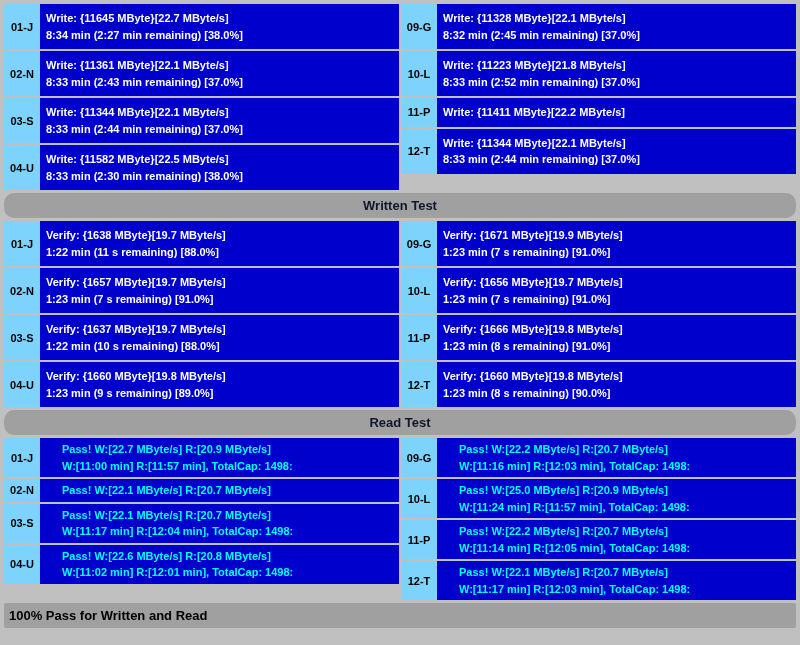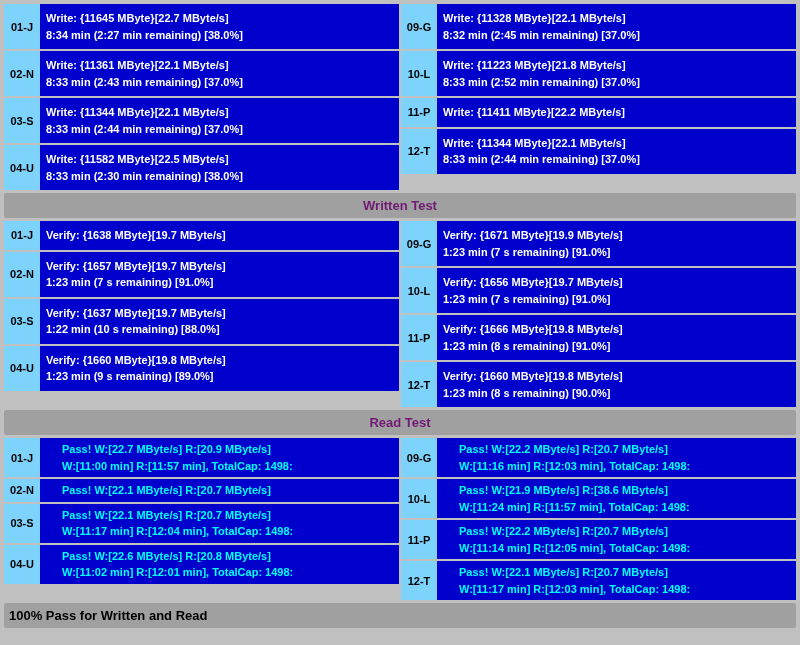--- a/index.html
+++ b/index.html
@@ -42,27 +42,27 @@
     .cell-content {
       background: #0000cc;
       color: #ffffff;
       padding: 6px 6px;
       line-height: 1.5;
       font-size: 11px;
       font-weight: bold;
     }
     .section-header {
       background: #a0a0a0;
-      color: #701a75;
+      color: #0f172a;
       text-align: center;
       font-weight: bold;
       font-size: 13px;
       padding: 5px;
       margin: 3px 0;
-      border-radius: 2px;
+      border-radius: 10px;
     }
     .pass-cell {
       background: #0000cc;
       color: #00ffff;
       padding: 3px 22px;
       line-height: 1.5;
       font-size: 11px;
       font-weight: bold;
     }
     .footer-bar {
@@ -150,20 +150,21 @@
   <div class="section-header">Written Test</div>
 
   <div class="section">
     <div class="grid-2col">
 
       <div>
         <div class="cell-id" style="margin-bottom:2px;">
           <div class="cell-id-label">01-J</div>
           <div class="cell-content">
             <div>Verify: {1638 MByte}[19.7 MByte/s]</div>
+            <div>1:22 min (11 s remaining)   [88.0%]</div>
           </div>
         </div>
         <div class="cell-id" style="margin-bottom:2px;">
           <div class="cell-id-label">02-N</div>
           <div class="cell-content">
             <div>Verify: {1657 MByte}[19.7 MByte/s]</div>
             <div>1:23 min (7 s remaining)   [91.0%]</div>
           </div>
         </div>
         <div class="cell-id" style="margin-bottom:2px;">
@@ -254,21 +255,21 @@
         <div class="cell-id" style="margin-bottom:2px;">
           <div class="cell-id-label">09-G</div>
           <div class="pass-cell">
             <div>Pass! W:[22.2 MByte/s] R:[20.7 MByte/s]</div>
             <div>W:[11:16 min] R:[12:03 min], TotalCap: 1498:</div>
           </div>
         </div>
         <div class="cell-id" style="margin-bottom:2px;">
           <div class="cell-id-label">10-L</div>
           <div class="pass-cell">
-            <div>Pass! W:[21.9 MByte/s] R:[38.6 MByte/s]</div>
+            <div>Pass! W:[25.0 MByte/s] R:[20.9 MByte/s]</div>
             <div>W:[11:24 min] R:[11:57 min], TotalCap: 1498:</div>
           </div>
         </div>
         <div class="cell-id" style="margin-bottom:2px;">
           <div class="cell-id-label">11-P</div>
           <div class="pass-cell">
             <div>Pass! W:[22.2 MByte/s] R:[20.7 MByte/s]</div>
             <div>W:[11:14 min] R:[12:05 min], TotalCap: 1498:</div>
           </div>
         </div>

